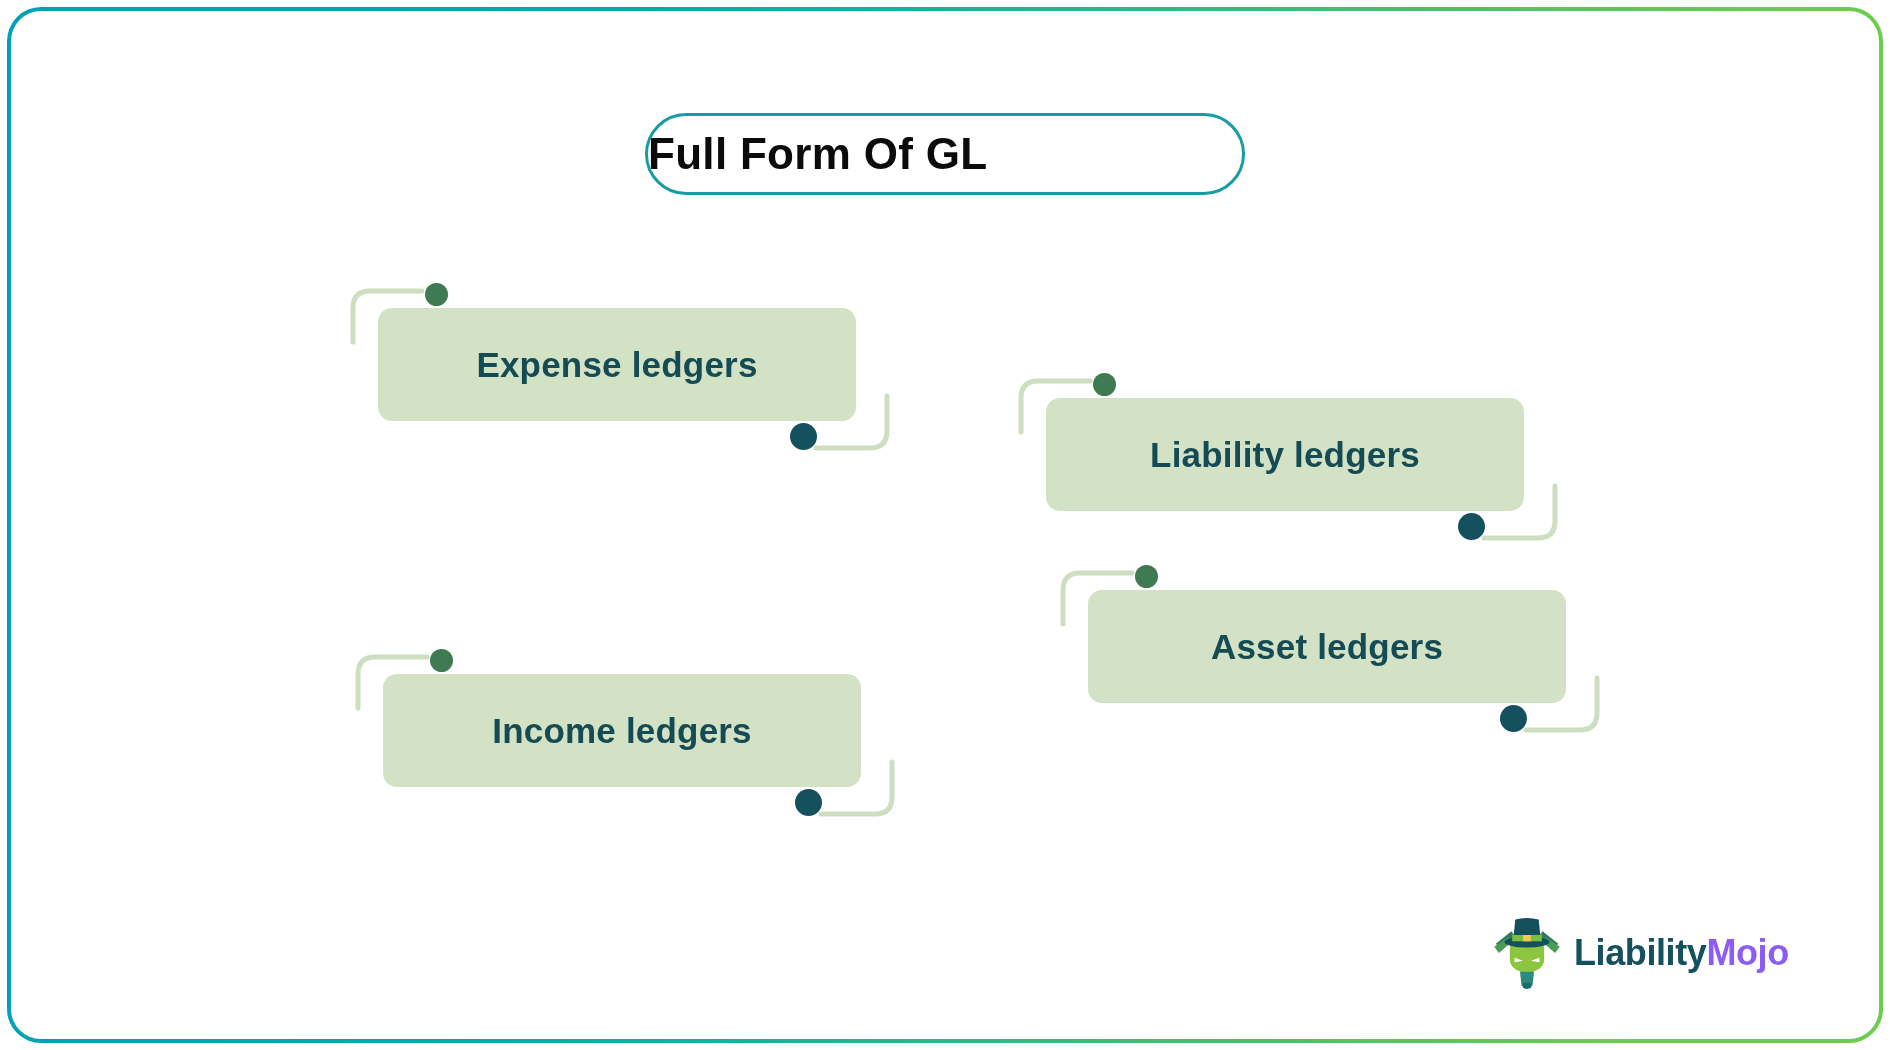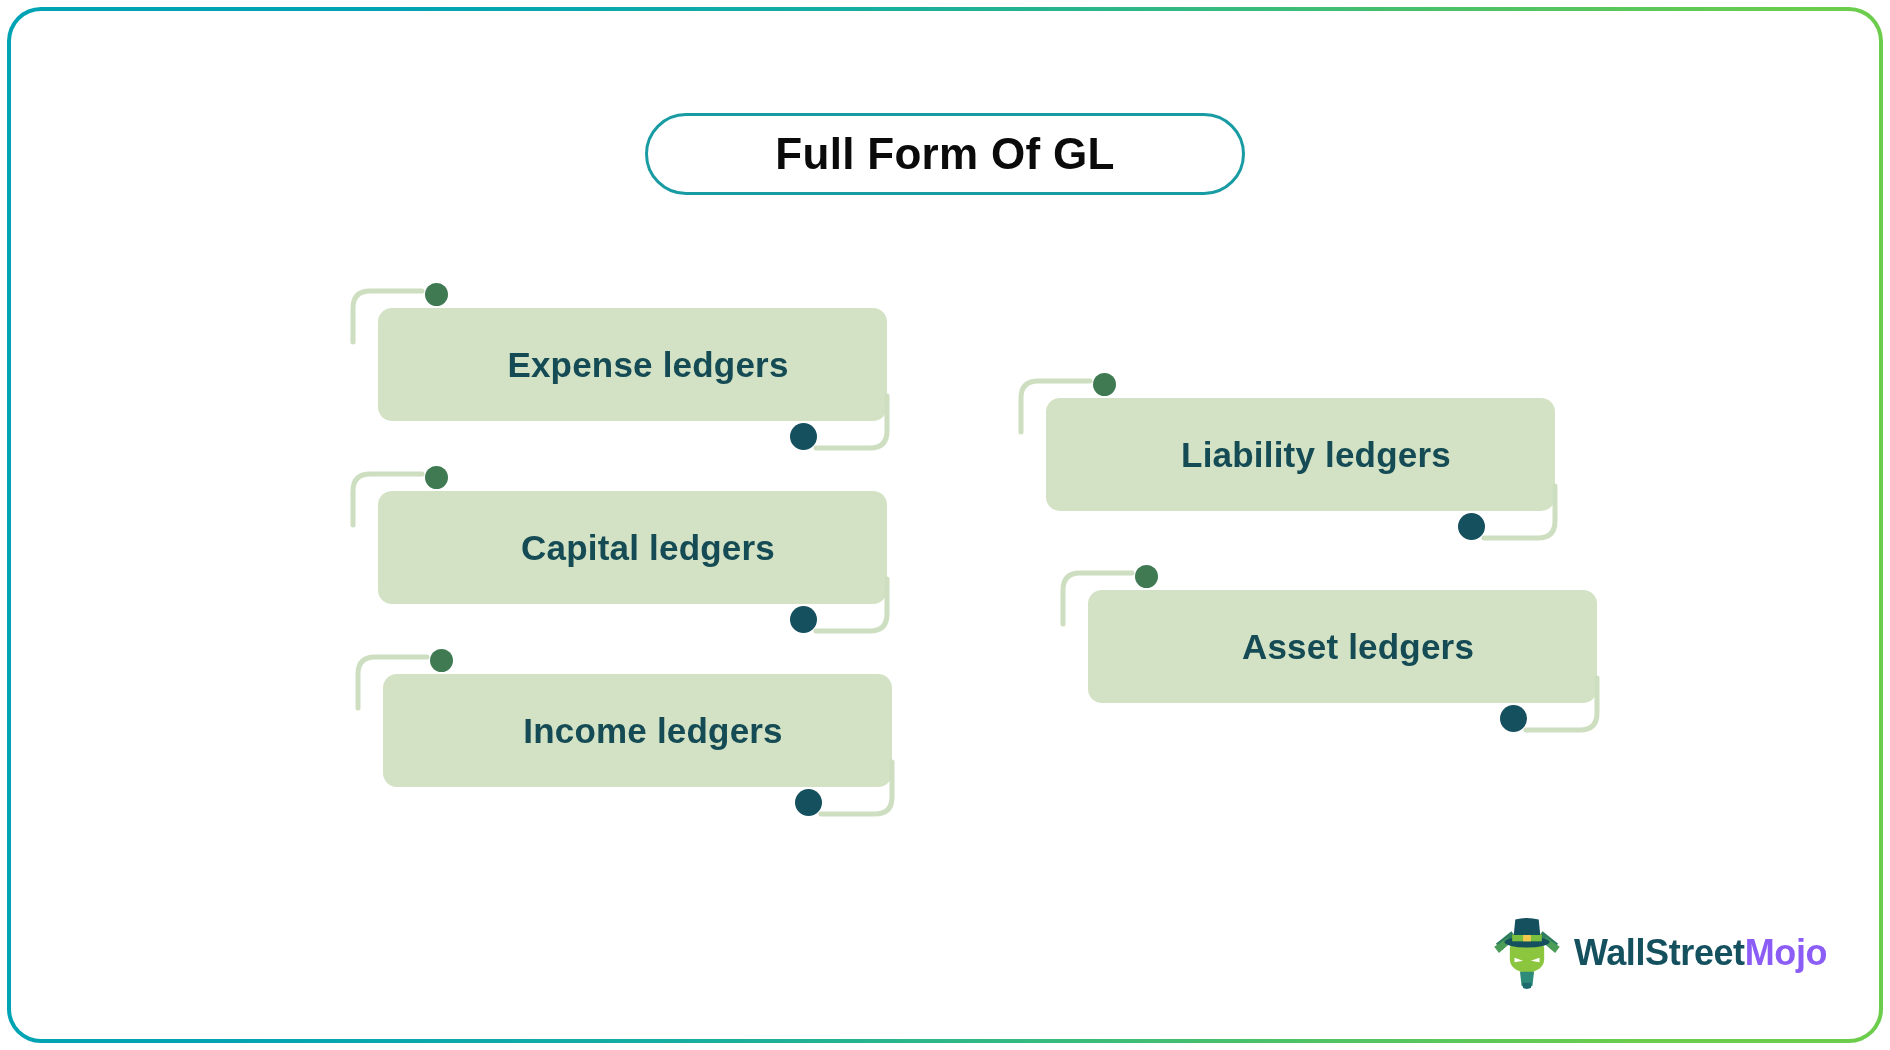--- a/index.html
+++ b/index.html
@@ -54,21 +54,21 @@
     left: 645px;
     top: 113px;
     width: 600px;
     height: 82px;
     box-sizing: border-box;
     border: 3px solid #199ba3;
     border-radius: 41px;
     background: #ffffff;
     display: flex;
     align-items: center;
-    justify-content: center;
+    justify-content: flex-start;
   }
   .title-text {
     font-size: 44px;
     font-weight: 700;
     color: #0b0b0b;
     letter-spacing: 0.3px;
     white-space: nowrap;
   }
 
   
@@ -81,21 +81,20 @@
     position: absolute;
     left: 28px;
     top: 33px;
     width: 478px;
     height: 113px;
     background: #d3e2c4;
     border-radius: 14px;
     display: flex;
     align-items: center;
     justify-content: center;
-    padding-left: 31px;
   }
   .card-label {
     font-size: 35px;
     font-weight: 700;
     color: #154b54;
     letter-spacing: 0.2px;
     white-space: nowrap;
   }
   .elbow {
     position: absolute;
@@ -175,33 +174,20 @@
     <div class="dot dot-green"></div>
     <div class="card">
       <span class="card-label">Expense ledgers</span>
     </div>
     <svg class="elbow elbow-br" width="110" height="72" viewBox="0 0 110 72">
       <path d="M107 3 L107 38 Q107 55 90 55 L36 55" fill="none" stroke="#cddfc0" stroke-width="5" stroke-linecap="round"></path>
     </svg>
     <div class="dot dot-teal"></div>
   </div>
 
-  <div class="card-group" id="group-capital">
-    <svg class="elbow elbow-tl" width="110" height="70" viewBox="0 0 110 70">
-      <path d="M3 67 L3 33 Q3 16 20 16 L72 16" fill="none" stroke="#cddfc0" stroke-width="5" stroke-linecap="round"></path>
-    </svg>
-    <div class="dot dot-green"></div>
-    <div class="card">
-      <span class="card-label">Capital ledgers</span>
-    </div>
-    <svg class="elbow elbow-br" width="110" height="72" viewBox="0 0 110 72">
-      <path d="M107 3 L107 38 Q107 55 90 55 L36 55" fill="none" stroke="#cddfc0" stroke-width="5" stroke-linecap="round"></path>
-    </svg>
-    <div class="dot dot-teal"></div>
-  </div>
 
   <div class="card-group" id="group-liability">
     <svg class="elbow elbow-tl" width="110" height="70" viewBox="0 0 110 70">
       <path d="M3 67 L3 33 Q3 16 20 16 L72 16" fill="none" stroke="#cddfc0" stroke-width="5" stroke-linecap="round"></path>
     </svg>
     <div class="dot dot-green"></div>
     <div class="card">
       <span class="card-label">Liability ledgers</span>
     </div>
     <svg class="elbow elbow-br" width="110" height="72" viewBox="0 0 110 72">
@@ -255,17 +241,17 @@
       <path d="M66 56 L55 60 L66 62 Z" fill="#ffffff"></path>
 
       <ellipse cx="50" cy="36" rx="29" ry="7" fill="#15505e"></ellipse>
 
       <rect x="31" y="26" width="38" height="9" fill="#7bbf3f"></rect>
       <rect x="45" y="26" width="10" height="9" fill="#f2c94c"></rect>
 
       <path d="M33 27 L35 7 Q50 3 65 7 L67 27 Z" fill="#15505e"></path>
     </svg>
     <div class="logo-wordmark">
-      <span class="logo-wall">WallStreet</span><span class="logo-mojo">Mojo</span>
+      <span class="logo-wall">Liability</span><span class="logo-mojo">Mojo</span>
     </div>
   </div>
 
 </div>
 
 </body></html>

